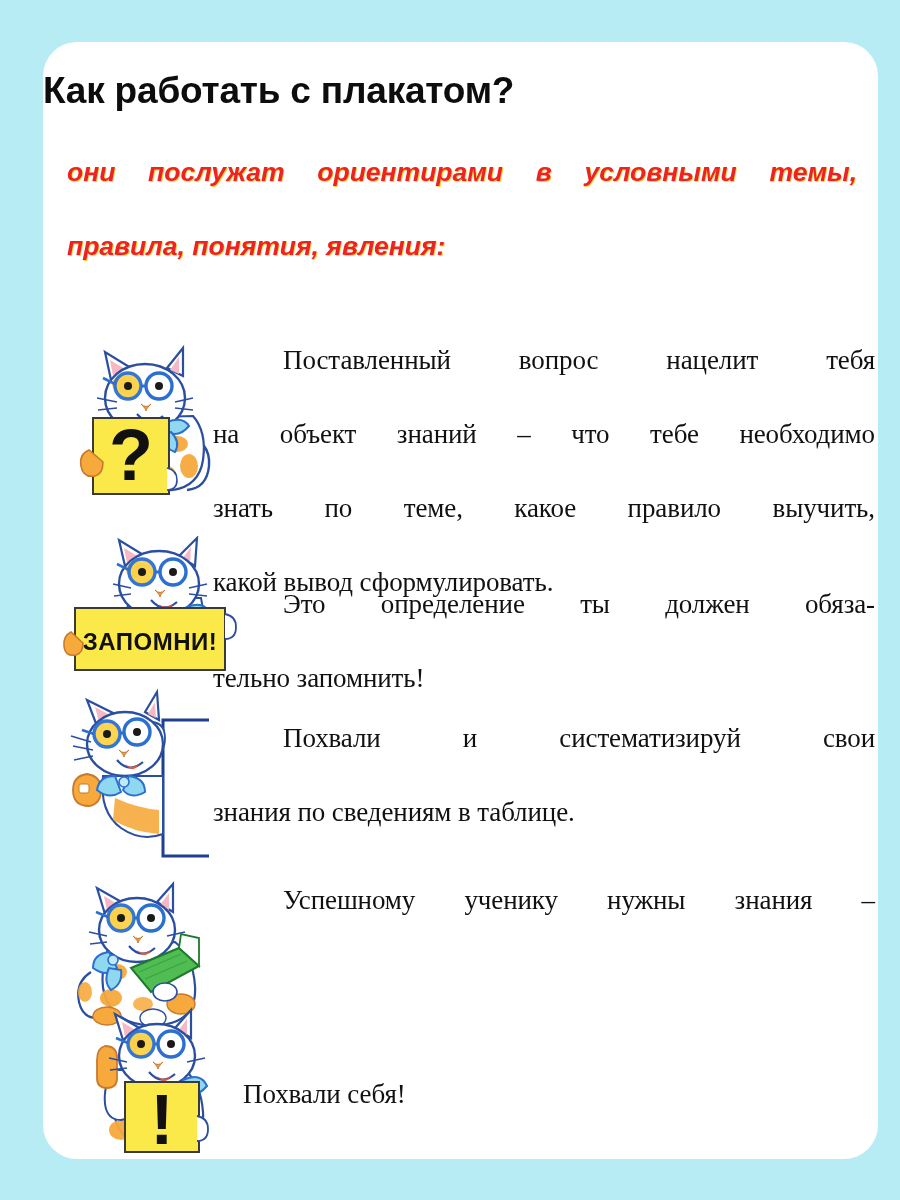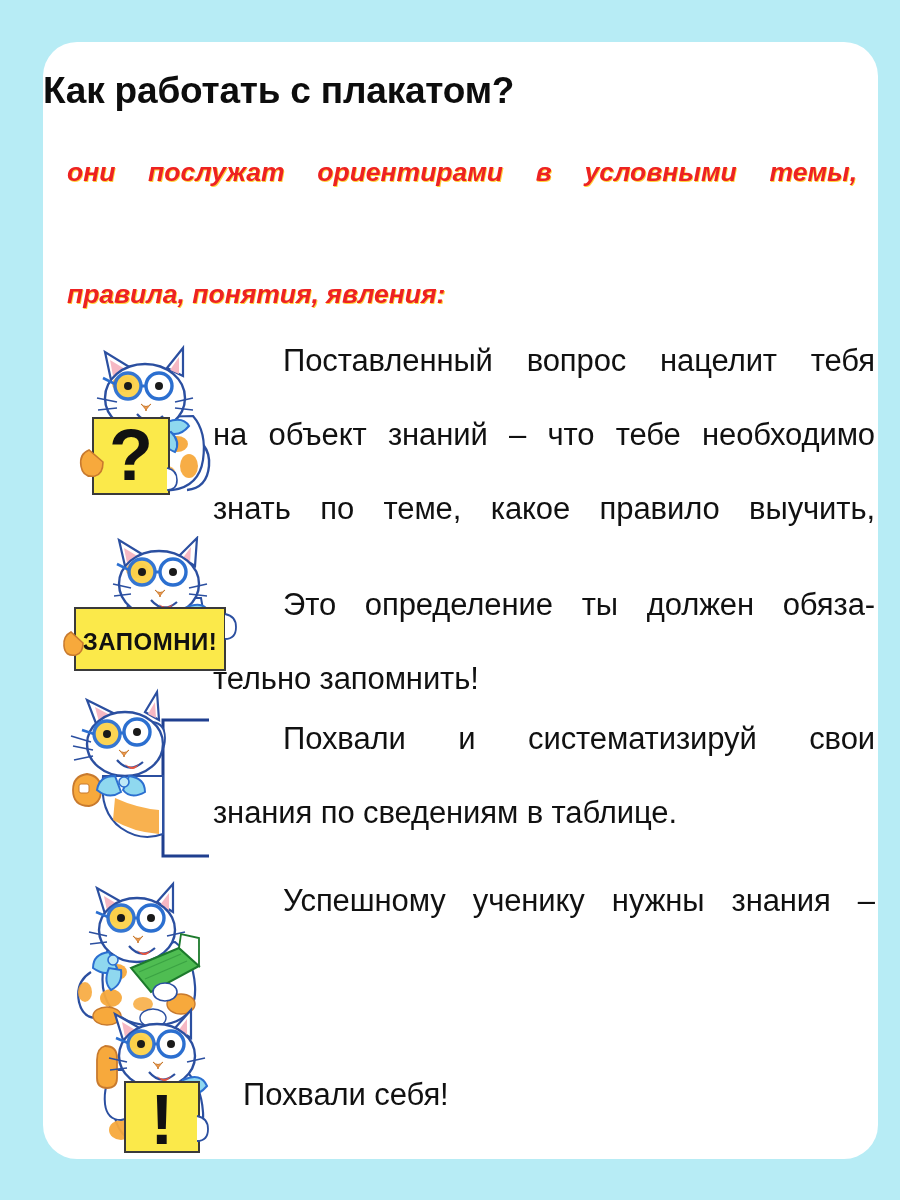--- a/index.html
+++ b/index.html
@@ -51,39 +51,40 @@
     font-style: italic;
     color: #ed2222;
     line-height: 37px;
     text-align: justify;
     text-shadow: 0.8px 0.8px 0 #ffd23a;
   }
   .intro .l1 { display: block; text-align: justify; text-indent: 62px; }
   .intro .l1::after { content: ""; display: inline-block; width: 100%; }
   .intro .l2 { display: block; text-align: justify; }
   .intro .l2::after { content: ""; display: inline-block; width: 100%; }
-  .intro .l3 { display: block; margin-top: 48px; }
+  .intro .l3 { display: block; }
 
   
   .row {
     position: absolute;
     left: 0;
     width: 835px;
   }
   .row .icon-cell {
     position: absolute;
     left: 0;
     top: 0;
   }
   .row .text-cell {
     position: absolute;
-    font-size: 31px;
+    font-size: 27px;
     color: #111111;
     line-height: 37px;
     letter-spacing: -0.1px;
+    font-family: Liberation Serif, serif;
   }
   .text-cell .ln {
     display: block;
     text-align: justify;
   }
   .text-cell .ln.j::after {
     content: "";
     display: inline-block;
     width: 100%;
   }
@@ -169,20 +170,21 @@
         <text x="60" y="140" font-family="Liberation Sans, sans-serif" font-size="72" font-weight="bold" fill="#111111" text-anchor="middle">?</text>
 
         <path d="M18 110 q-10 4 -8 16 q2 12 14 10 q8 -2 8 -14 z" fill="#f7a93c" stroke="#c87a2e" stroke-width="1.6"></path>
         <path d="M96 128 q10 2 10 12 q0 10 -10 10" fill="#ffffff" stroke="#2b4fa0" stroke-width="1.6"></path>
       </svg>
     </div>
     <div class="text-cell">
       <span class="ln j ind">Поставленный вопрос нацелит тебя</span>
       <span class="ln j">на объект знаний – что тебе необходимо</span>
       <span class="ln j">знать по теме, какое правило выучить,</span>
+      <span class="ln">какой вывод сформулировать.</span>
     </div>
   </div>
 
   <div class="row" id="row-remember">
     <div class="icon-cell">
       <svg width="200" height="150" viewBox="0 0 200 150">
 
         <path d="M72 62 q-6 30 6 44 h60 q12 -16 6 -44 z" fill="#ffffff" stroke="#2b4fa0" stroke-width="2"></path>
 
         <path d="M68 30 L62 4 L88 20 Z" fill="#ffffff" stroke="#2b4fa0" stroke-width="2.2"></path>

